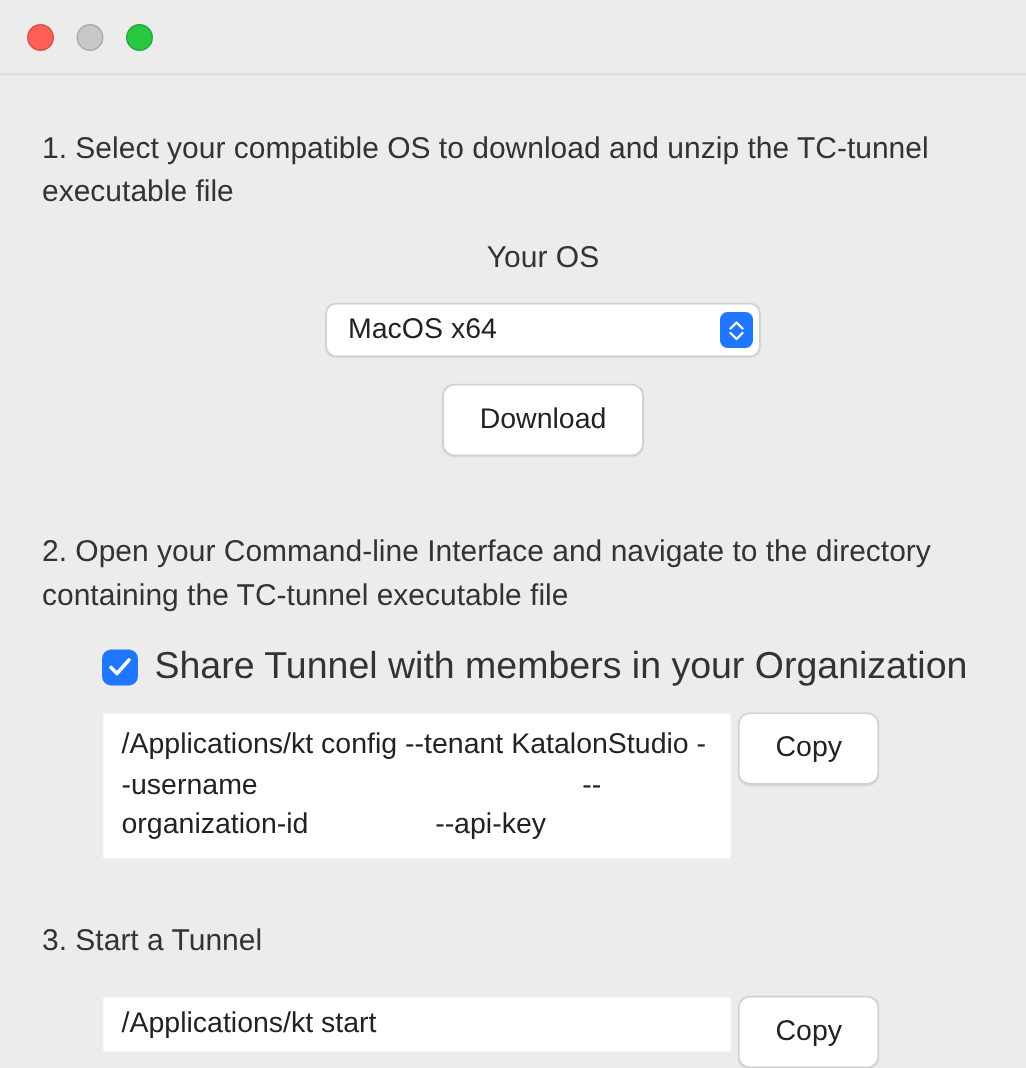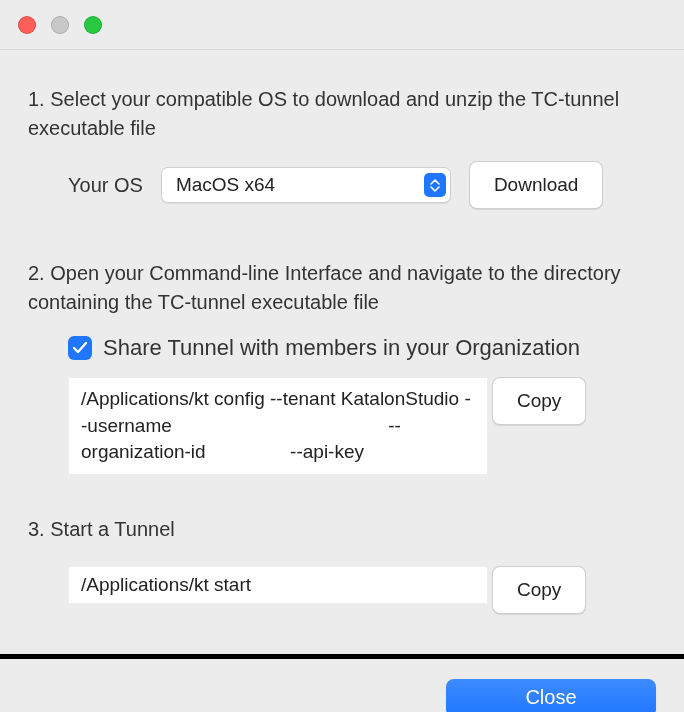--- a/index.html
+++ b/index.html
@@ -49,20 +49,21 @@
     line-height: 1.45;
     margin-top: 10px;
     margin-bottom: 18px;
   }
   .step1-row {
     display: flex;
     align-items: center;
     gap: 18px;
     padding-left: 40px;
     margin-bottom: 50px;
+    flex-direction: column;
   }
   .your-os {
     font-size: 20px;
     color: #333;
   }
   .select-wrap {
     background: #fff;
     border: 1px solid #d0d0d0;
     border-radius: 7px;
     height: 36px;
@@ -111,21 +112,21 @@
   }
   .checkbox {
     width: 24px; height: 24px;
     background: #1f76ff;
     border-radius: 6px;
     display: flex;
     align-items: center;
     justify-content: center;
   }
   .checkbox svg { display:block; }
-  .check-label { font-size: 22px; color: #333; }
+  .check-label { font-size: 25px; color: #333; }
   .cmd-row {
     display: flex;
     align-items: flex-start;
     gap: 4px;
     padding-left: 40px;
     margin-bottom: 40px;
   }
   .cmd-box {
     background: #fff;
     border: 0.5px solid #eee;

